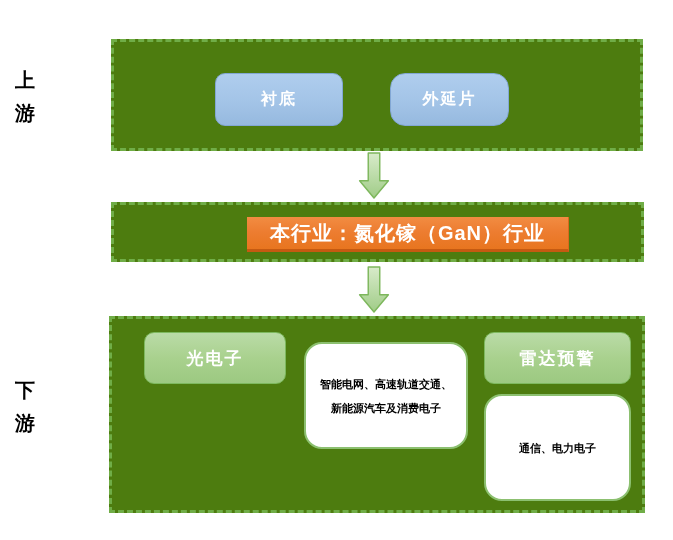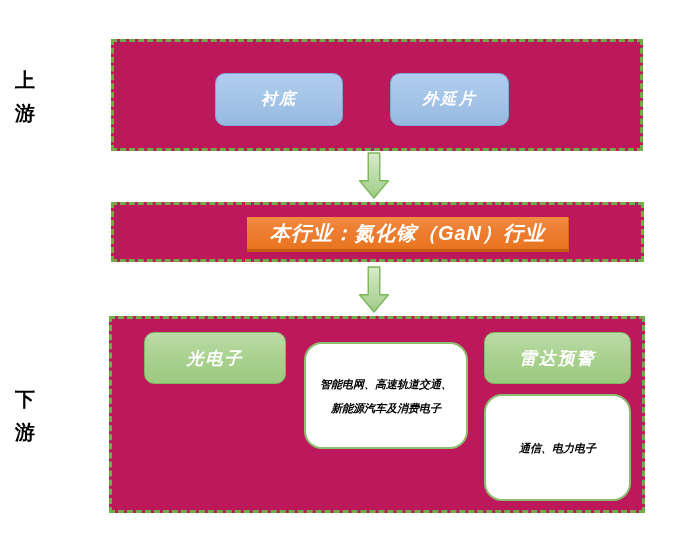--- a/index.html
+++ b/index.html
@@ -9,42 +9,41 @@
     width: 673px; height: 540px; position: relative; overflow: hidden;
   }
   .canvas { position: absolute; left: 0; top: 0; width: 673px; height: 540px; background: #ffffff; }
 
   .side-label {
     position: absolute; left: 15px; width: 34px;
     font-size: 20px; font-weight: bold; color: #000;
     line-height: 33px; word-break: break-all; text-align: left;
   }
   .side-label.up { top: 64px; }
-  .side-label.down { top: 383px; }
+  .side-label.down { top: 374px; }
 
   .dashed-box {
     position: absolute;
     border: 3px dashed #70AD47;
-    background: #be185d;
-    font-style: italic;
+    background: #4d7c0f;
   }
   .box-upstream   { left: 111px; top: 39px;  width: 532px; height: 112px; }
   .box-industry   { left: 111px; top: 202px; width: 533px; height: 60px;  }
   .box-downstream { left: 109px; top: 316px; width: 536px; height: 197px; }
 
   .blue-node {
     position: absolute; top: 31px; height: 53px;
     border-radius: 10px;
     background: linear-gradient(180deg, #AFCDEE 0%, #A3C4E7 55%, #96B9DF 100%);
     border: 1px solid #82A7D4;
     display: flex; align-items: center; justify-content: center;
     color: #ffffff; font-size: 16px; font-weight: bold; letter-spacing: 2px;
   }
   .blue-node.n1 { left: 101px; width: 128px; }
-  .blue-node.n2 { left: 276px; width: 119px; }
+  .blue-node.n2 { left: 276px; width: 119px; border-radius: 15px; }
 
   .orange-node {
     position: absolute; left: 133px; top: 12px; width: 322px; height: 35px;
     background: linear-gradient(180deg, #F28C42 0%, #ED7D31 45%, #E8751F 100%);
     border-right: 1px solid #D8681F;
     border-bottom: 3px solid #C55A11;
     display: flex; align-items: center; justify-content: center;
     color: #ffffff; font-size: 20px; font-weight: bold; letter-spacing: 1px;
   }
 

